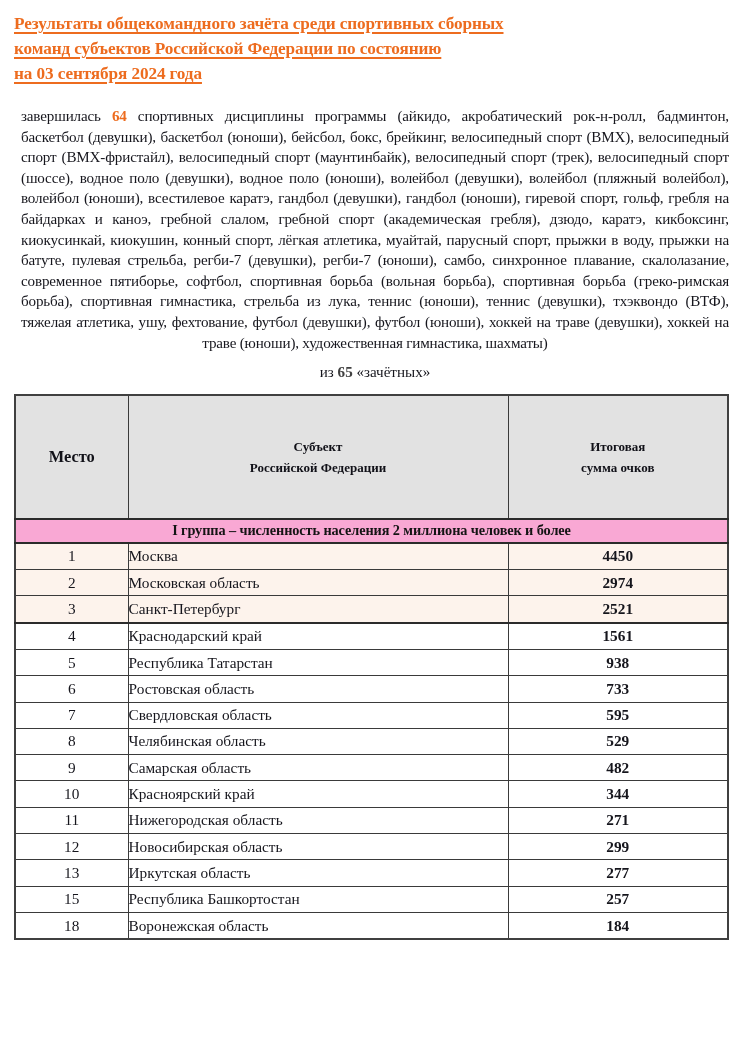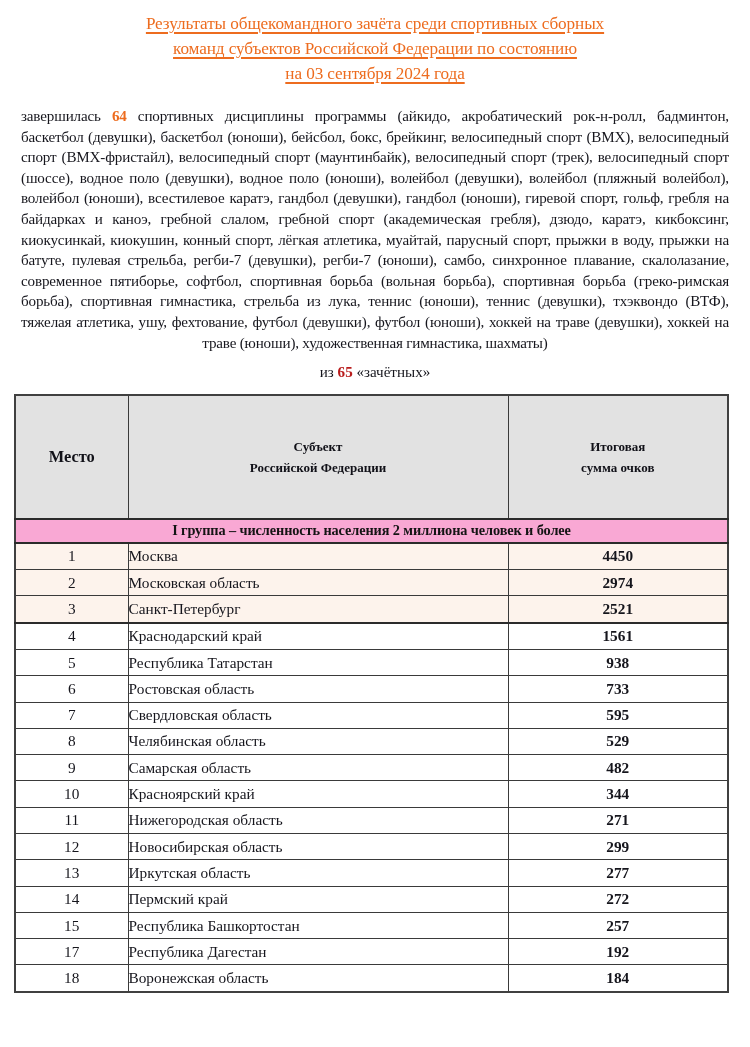--- a/index.html
+++ b/index.html
@@ -19,24 +19,23 @@
     width: 750px;
     height: 1047px;
     box-sizing: border-box;
     padding: 0 14px;
     position: relative;
   }
 
   
   .doc-title {
     color: #ED6C1F;
-    font-weight: normal;
+    font-weight: bold;
     font-size: 17.2px;
     line-height: 25px;
-    text-align: center;
     margin: 0;
     padding-top: 11px;
     letter-spacing: -0.1px;
   }
   .doc-title .tline {
     display: block;
     text-decoration: underline;
     text-decoration-thickness: 1.6px;
     text-underline-offset: 2.5px;
   }
@@ -59,21 +58,21 @@
   }
   .subline {
     margin: 0;
     padding-top: 2px;
     font-size: 15.1px;
     line-height: 20.6px;
     text-align: center;
     color: #16161d;
   }
   .subline .num {
-    color: #b91c1c;
+    color: #404040;
     font-weight: bold;
   }
 
   
   .table-wrap {
     padding-top: 11px;
   }
   table.standings {
     border-collapse: collapse;
     width: 713px;
@@ -247,35 +246,25 @@
             <td class="place">12</td>
             <td class="region">Новосибирская область</td>
             <td class="points">299</td>
           </tr>
           <tr class="data-row">
             <td class="place">13</td>
             <td class="region">Иркутская область</td>
             <td class="points">277</td>
           </tr>
           <tr class="data-row">
-            <td class="place">14</td>
-            <td class="region">Пермский край</td>
-            <td class="points">272</td>
-          </tr>
-          <tr class="data-row">
             <td class="place">15</td>
             <td class="region">Республика Башкортостан</td>
             <td class="points">257</td>
           </tr>
           <tr class="data-row">
-            <td class="place">17</td>
-            <td class="region">Республика Дагестан</td>
-            <td class="points">192</td>
-          </tr>
-          <tr class="data-row">
             <td class="place">18</td>
             <td class="region">Воронежская область</td>
             <td class="points">184</td>
           </tr>
         </tbody>
     </table>
   </div>
 
 </div>
 

